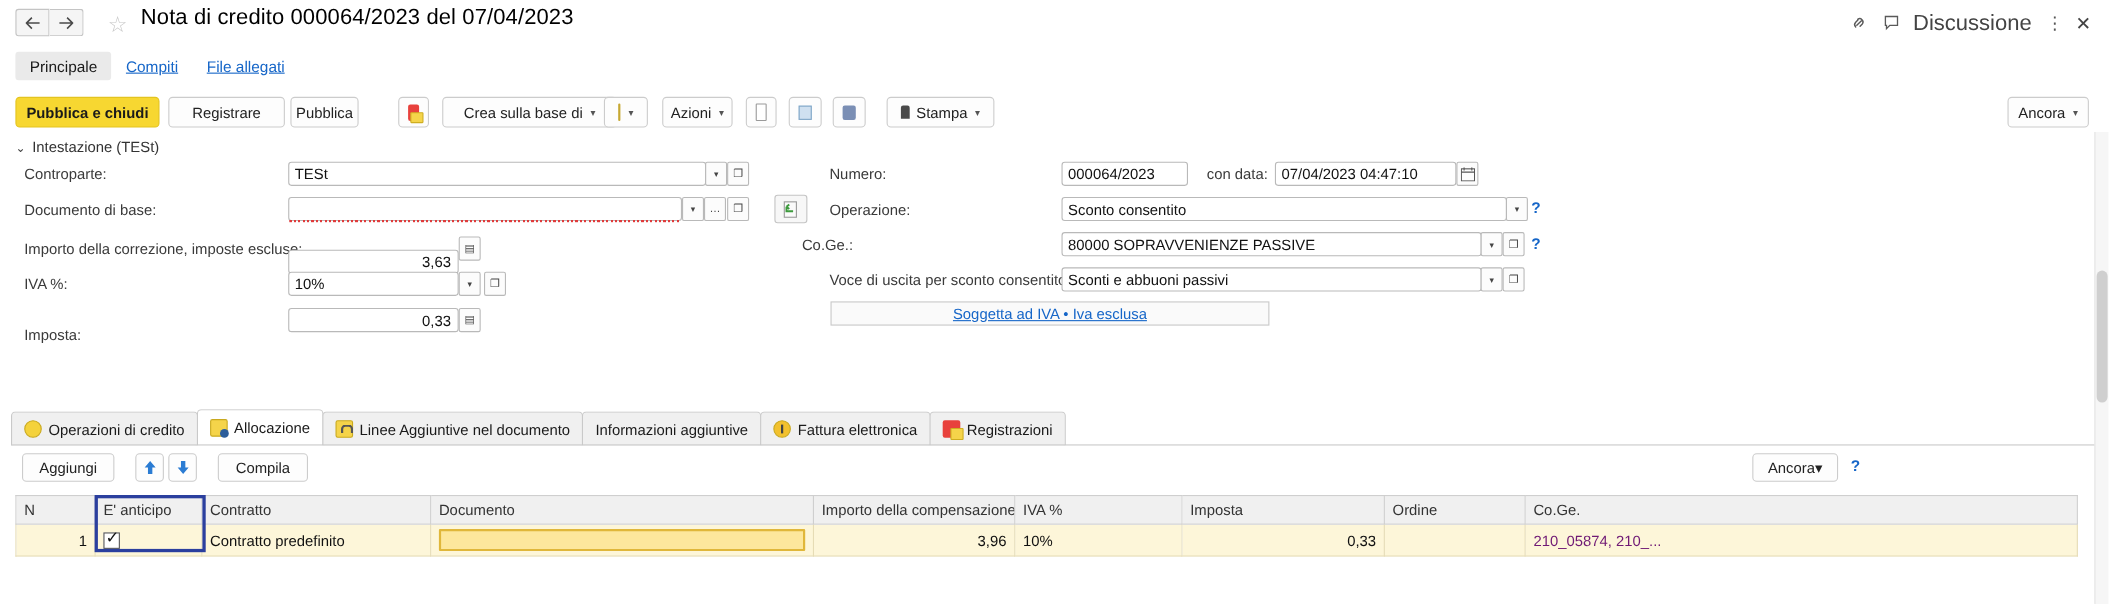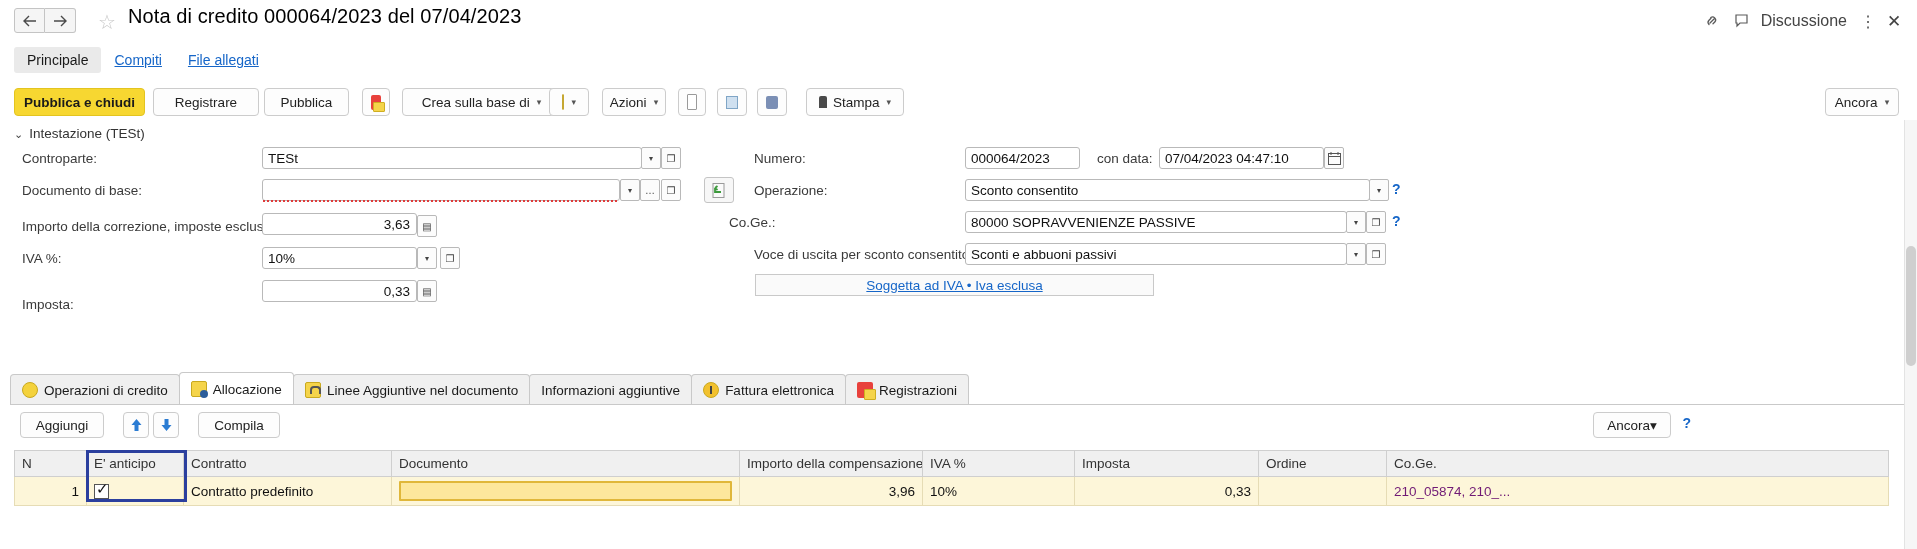--- a/index.html
+++ b/index.html
@@ -27,21 +27,21 @@
   .star { position:absolute; left:98px; top:10px; font-size:20px; color:#c8c8c8; }
   .doctitle {
     position:absolute; left:128px; top:5px; font-size:20px; color:#000;
     white-space:nowrap; letter-spacing:0.1px;
   }
   .tb-right { position:absolute; right:10px; top:8px; display:flex; align-items:center; gap:0px; }
   .tb-icon {
     width:30px; height:26px; display:flex; align-items:center; justify-content:center;
     color:#5a5a5a; cursor:pointer;
   }
-  .tb-text { font-size:16px; color:#444; padding:0 8px 0 4px; cursor:pointer; }
+  .tb-text { font-size:20px; color:#444; padding:0 8px 0 4px; cursor:pointer; }
   .kebab { letter-spacing:0; font-size:16px; color:#555; width:26px; text-align:center; cursor:pointer;}
   .closex { font-size:17px; color:#444; width:26px; text-align:center; cursor:pointer; }
 
   
   .pagetabs { position:absolute; left:0; top:45px; height:30px; display:flex; align-items:center; }
   .ptab {
     padding:5px 13px; font-size:14px; cursor:pointer; border-radius:3px;
   }
   .ptab.active { background:#eaeaea; color:#1a1a1a; }
   .ptab.link { color:#1666c8; text-decoration:underline; }
@@ -216,21 +216,21 @@
 
   <div class="pagetabs" style="left:14px;">
     <div class="ptab active">Principale</div>
     <div class="ptab link">Compiti</div>
     <div class="ptab link">File allegati</div>
   </div>
 
   <div class="toolbar">
     <div class="btn primary" style="left:14px; width:131px;">Pubblica e chiudi</div>
     <div class="btn" style="left:153px; width:106px;">Registrare</div>
-    <div class="btn" style="left:264px; width:85px;">Pubblica</div>
+    <div class="btn" style="left:264px; width:62px;">Pubblica</div>
     <div class="btn icononly" style="left:362px; width:28px;">
       <span class="ic ic-redlist"></span>
     </div>
     <div class="btn" style="left:402px; width:159px;">
       <span>Crea sulla base di</span>
       <span class="caret">▾</span>
     </div>
     <div class="btn" style="left:549px; width:40px;">
       <span class="ic ic-docy"></span>
       <span class="caret">▾</span>
@@ -274,21 +274,21 @@
   <div class="sqbtn" style="left:640px; top:179px;">…</div>
   <div class="sqbtn" style="left:661px; top:179px;">❐</div>
   <div class="greenbtn" style="left:704px; top:177px;">
     <svg width="17" height="17" viewBox="0 0 17 17">
         <rect x="2" y="1.5" width="11" height="14" fill="#fafafa" stroke="#9a9a9a" stroke-width="1"></rect>
         <path d="M10 10 L4 10 L4 6 M4 6 L6.5 8 M4 6 L6.5 4" stroke="#3d9a3d" stroke-width="1.8" fill="none"></path>
       </svg>
   </div>
 
   <div class="lbl" style="left:22px; top:219px;">Importo della correzione, imposte escluse:</div>
-  <div class="fld num" style="left:262px; top:213px; width:155px;">3,63</div>
+  <div class="fld num" style="left:262px; top:227px; width:155px;">3,63</div>
   <div class="sqbtn" style="left:417px; top:215px;">▤</div>
 
   <div class="lbl" style="left:22px; top:251px;">IVA %:</div>
   <div class="fld" style="left:262px; top:247px; width:155px;">10%</div>
   <div class="sqbtn caretb" style="left:417px; top:247px;">▾</div>
   <div class="sqbtn" style="left:440px; top:247px;">❐</div>
 
   <div class="lbl" style="left:22px; top:297px;text-align:right;">Imposta:</div>
   <div class="fld num" style="left:262px; top:280px; width:155px;">0,33</div>
   <div class="sqbtn" style="left:417px; top:280px;">▤</div>

